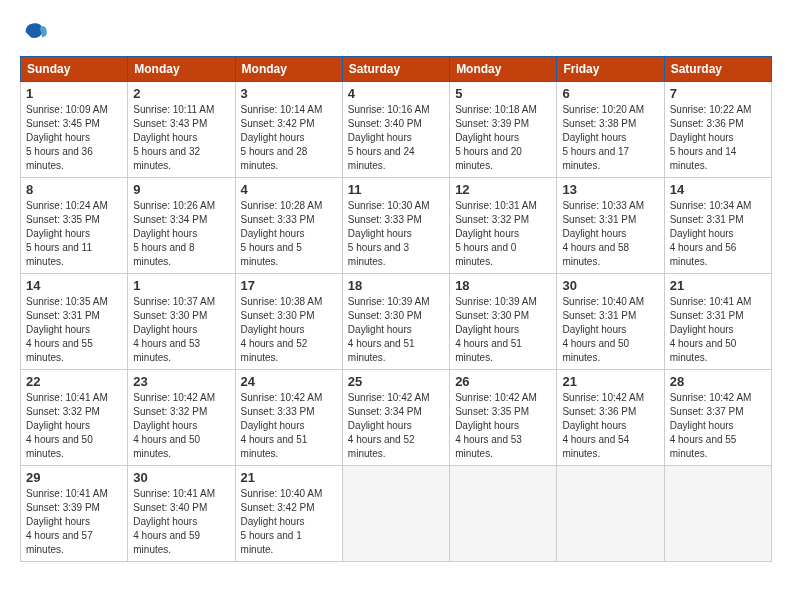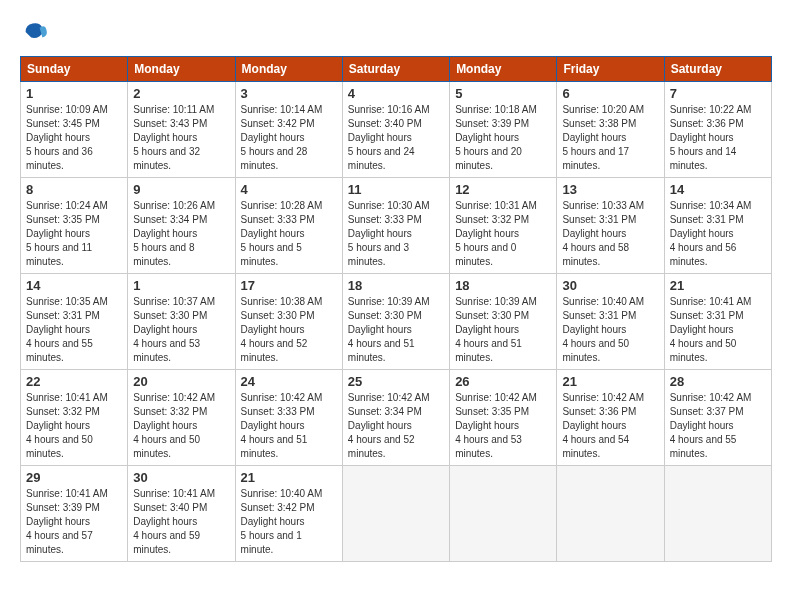--- a/index.html
+++ b/index.html
@@ -219,21 +219,21 @@
             <span class="day-num">21</span>
 <div class="day-info">Sunrise: 10:41 AM<br>Sunset: 3:31 PM<br>Daylight hours<br>4 hours and 50 minutes.</div>
           </td>
         </tr>
         <tr>
           <td>
             <span class="day-num">22</span>
 <div class="day-info">Sunrise: 10:41 AM<br>Sunset: 3:32 PM<br>Daylight hours<br>4 hours and 50 minutes.</div>
           </td>
           <td>
-            <span class="day-num">20</span>
+            <span class="day-num">23</span>
 <div class="day-info">Sunrise: 10:42 AM<br>Sunset: 3:32 PM<br>Daylight hours<br>4 hours and 50 minutes.</div>
           </td>
           <td>
             <span class="day-num">24</span>
 <div class="day-info">Sunrise: 10:42 AM<br>Sunset: 3:33 PM<br>Daylight hours<br>4 hours and 51 minutes.</div>
           </td>
           <td>
             <span class="day-num">25</span>
 <div class="day-info">Sunrise: 10:42 AM<br>Sunset: 3:34 PM<br>Daylight hours<br>4 hours and 52 minutes.</div>
           </td>

